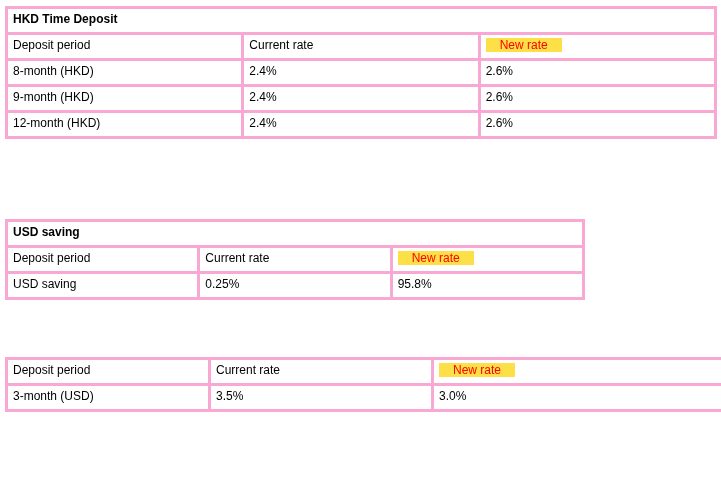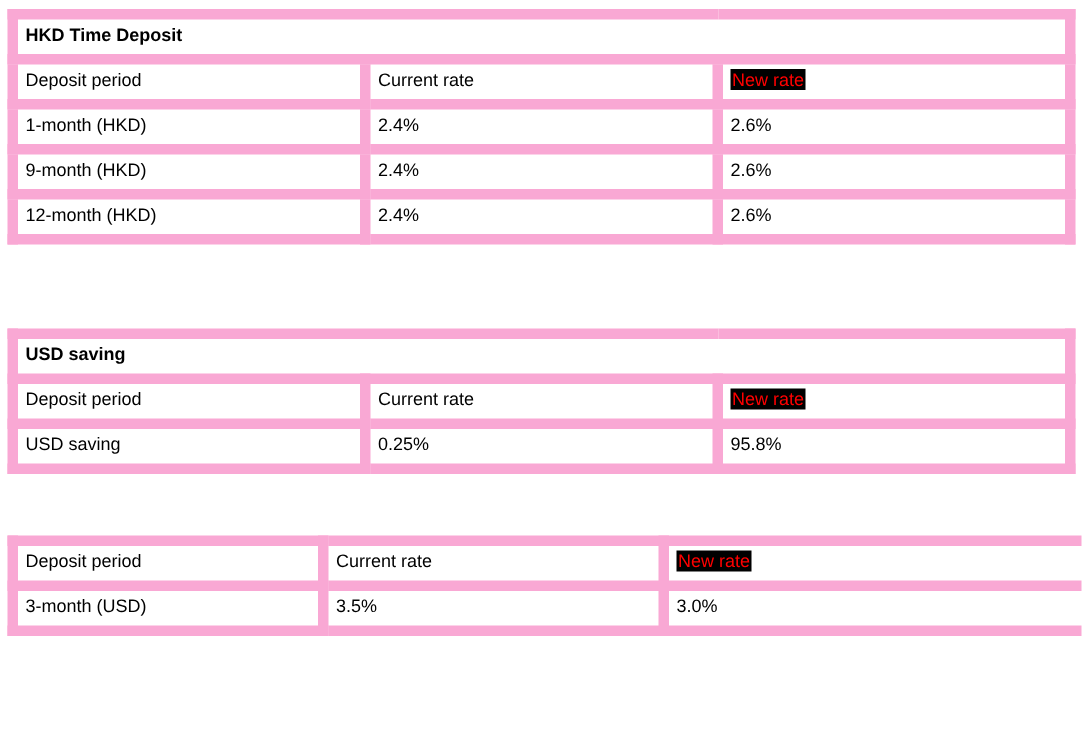--- a/index.html
+++ b/index.html
@@ -21,66 +21,66 @@
     width: 721px;
     height: 493px;
   }
   .tbl {
     position: absolute;
     border-collapse: collapse;
     table-layout: fixed;
     background: #ffffff;
   }
   .tbl td {
-    border: 7px solid #f9a8d4;
+    border: 3px solid #f9a8d4;
     padding: 3px 5px 4px 5px;
     vertical-align: top;
     font-size: 12px;
     line-height: 15px;
     height: 16px;
     color: #000000;
   }
   .title-cell {
     font-weight: bold;
   }
   .new-rate {
     color: #ff0000;
-    background: #000000;
+    background: #fde047;
     display: inline;
-    padding: 0 1px;
+    padding: 0 14px;
   }
   .col-a { width: 190px; }
   .col-b { width: 210px; }
   .col-c { width: 316px; }
   .tab-gap {
     display: inline-block;
     width: 52px;
   }
   
   #table-hkd-time-deposit { left: 5px; top: 6px; width: 712px; }
-  #table-usd-saving       { left: 5px; top: 219px; width: 712px; }
+  #table-usd-saving       { left: 5px; top: 219px; width: 580px; }
   #table-usd-time-deposit { left: 5px; top: 357px; width: 712px; }
 </style>
 </head>
 <body>
 
 <div class="page">
 
   <table class="tbl" id="table-hkd-time-deposit">
     <tbody>
         <tr>
       <td class="title-cell" colspan="3">HKD Time Deposit</td>
     </tr>
     <tr>
       <td class="col-a">Deposit period</td>
       <td class="col-b">Current rate</td>
       <td class="col-c"><span class="new-rate">New rate</span></td>
     </tr>
     <tr>
-      <td>1-month (HKD)</td>
+      <td>8-month (HKD)</td>
       <td>2.4%</td>
       <td>2.6%</td>
     </tr>
     <tr>
       <td>9-month (HKD)</td>
       <td>2.4%</td>
       <td>2.6%</td>
     </tr>
     <tr>
       <td>12-month (HKD)</td>

